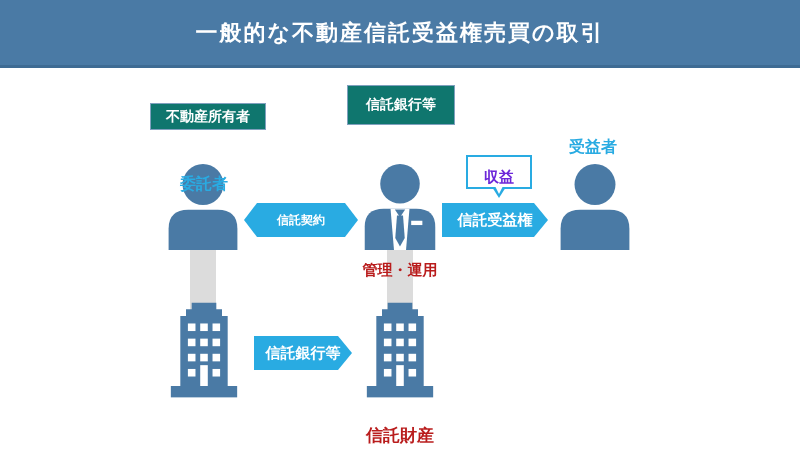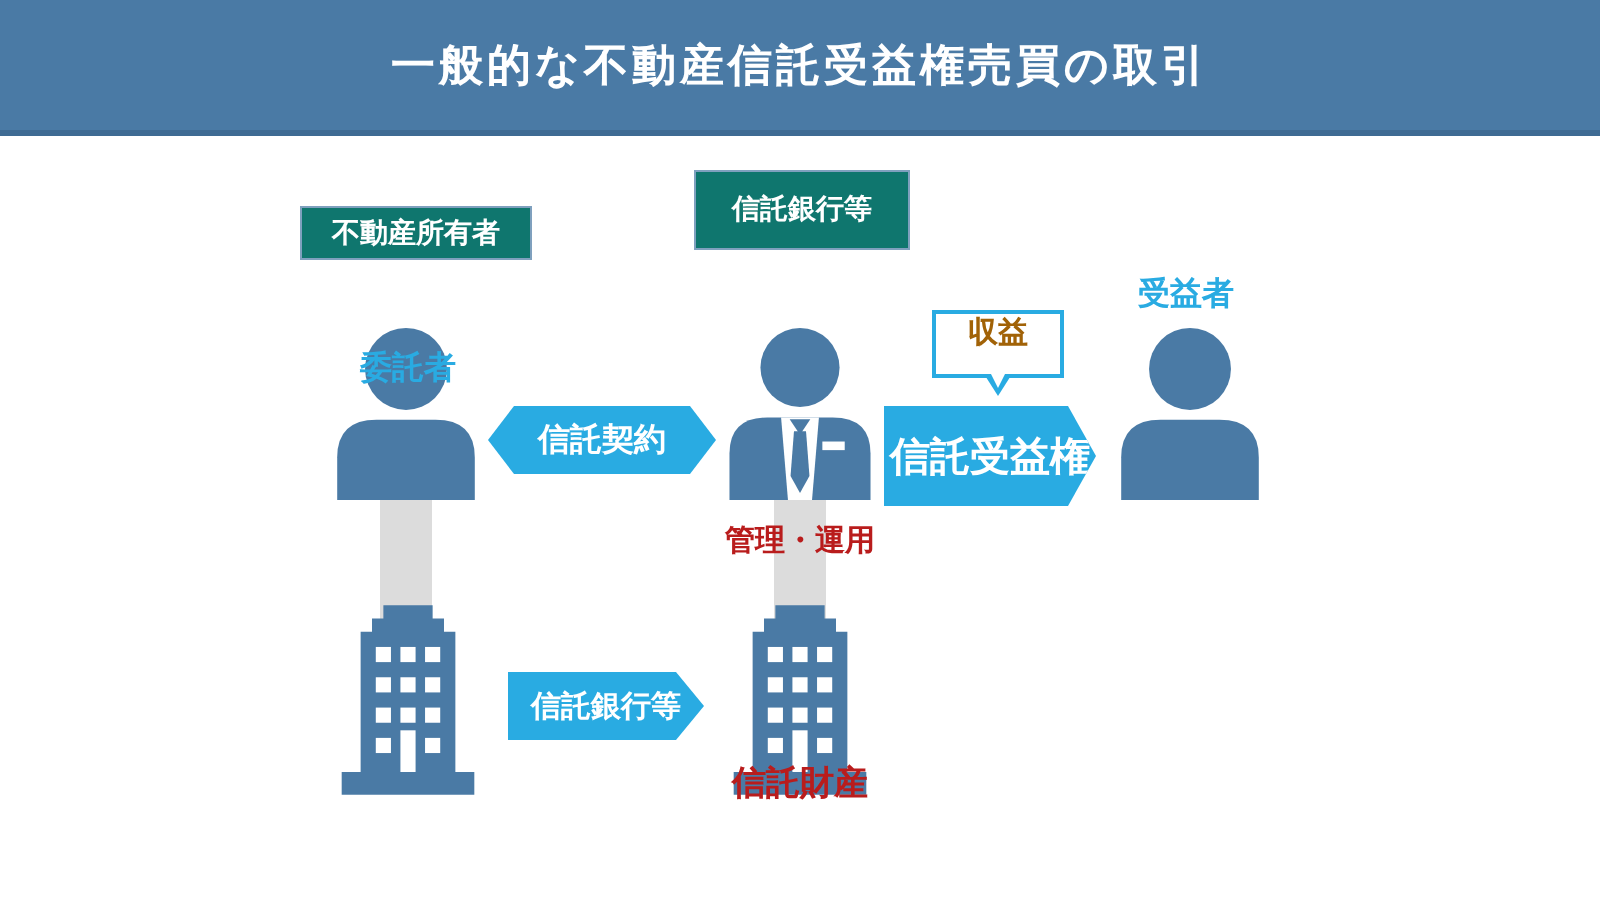--- a/index.html
+++ b/index.html
@@ -36,22 +36,22 @@
   
   .arrow{ position:absolute; background:#29ABE2; color:#ffffff; font-weight:bold;
           display:flex; align-items:center; justify-content:center; z-index:4; }
   .arrow.both{ clip-path:polygon(13px 0, calc(100% - 13px) 0, 100% 50%,
                calc(100% - 13px) 100%, 13px 100%, 0 50%); }
   .arrow.right{ clip-path:polygon(0 0, calc(100% - 14px) 0, 100% 50%,
                calc(100% - 14px) 100%, 0 100%); }
 
   
   .bubble{ position:absolute; background:#ffffff; border:2px solid #29ABE2;
-           color:#a16207; font-size:15px; font-weight:bold;
-           display:flex; align-items:flex-start; justify-content:center; z-index:5; }
+           color:#6d28d9; font-size:15px; font-weight:bold;
+           display:flex; align-items:flex-end; justify-content:center; z-index:5; }
   .bubble::before{ content:''; position:absolute; left:50%; bottom:-11px;
            transform:translateX(-50%); width:0; height:0;
            border-left:7px solid transparent; border-right:7px solid transparent;
            border-top:11px solid #29ABE2; }
   .bubble::after{ content:''; position:absolute; left:50%; bottom:-7px;
            transform:translateX(-50%); width:0; height:0;
            border-left:4px solid transparent; border-right:4px solid transparent;
            border-top:8px solid #ffffff; }
 </style>
 </head>
@@ -96,24 +96,24 @@
       <path d="M8,105 V79 Q8,56 32,56 H68 Q92,56 92,79 V105 Z" fill="#4A7AA5"></path>
     </svg>
   </div>
 
   <div class="black-label" style="left:330px; top:261px; width:140px; font-size:15px;">管理・運用</div>
 
   <div class="bubble" style="left:466px; top:155px; width:66px; height:34px;">
     <span>収益</span>
   </div>
 
-  <div class="arrow both" style="left:244px; top:203px; width:114px; height:34px; font-size:16px;text-align:right;">
+  <div class="arrow both" style="left:244px; top:203px; width:114px; height:34px; font-size:12px;text-align:right;">
     <span>信託契約</span>
   </div>
-  <div class="arrow right" style="left:442px; top:203px; width:106px; height:50px; font-size:20px;text-align:right;">
+  <div class="arrow right" style="left:442px; top:203px; width:106px; height:34px; font-size:15px;text-align:right;">
     <span>信託受益権</span>
   </div>
   <div class="arrow right" style="left:254px; top:336px; width:98px; height:34px; font-size:15px;">
     <span>信託銀行等</span>
   </div>
 
   <div class="icon-wrap" style="left:168px; top:302px;">
     <svg width="72" height="96" viewBox="0 0 76 100">
       <rect x="3" y="88" width="70" height="12" fill="#4A7AA5"></rect>
       <path d="M13,88 V14 H19 V7 H25 V0 H51 V7 H57 V14 H63 V88 Z" fill="#4A7AA5"></path>
@@ -144,15 +144,15 @@
         <rect x="47" y="38" width="8" height="8" fill="#ffffff"></rect>
       <rect x="21" y="54" width="8" height="8" fill="#ffffff"></rect>
         <rect x="34" y="54" width="8" height="8" fill="#ffffff"></rect>
         <rect x="47" y="54" width="8" height="8" fill="#ffffff"></rect>
       <rect x="21" y="70" width="8" height="8" fill="#ffffff"></rect>
         <rect x="34" y="66" width="8" height="22" fill="#ffffff"></rect>
         <rect x="47" y="70" width="8" height="8" fill="#ffffff"></rect>
     </svg>
   </div>
 
-  <div class="black-label" style="left:340px; top:380px; width:120px; font-size:17px;">信託財産</div>
+  <div class="black-label" style="left:340px; top:424px; width:120px; font-size:17px;">信託財産</div>
 
 </div>
 
 </body></html>

